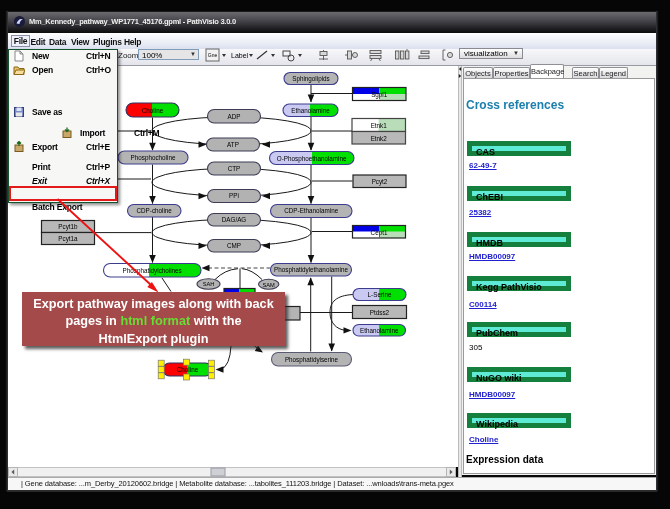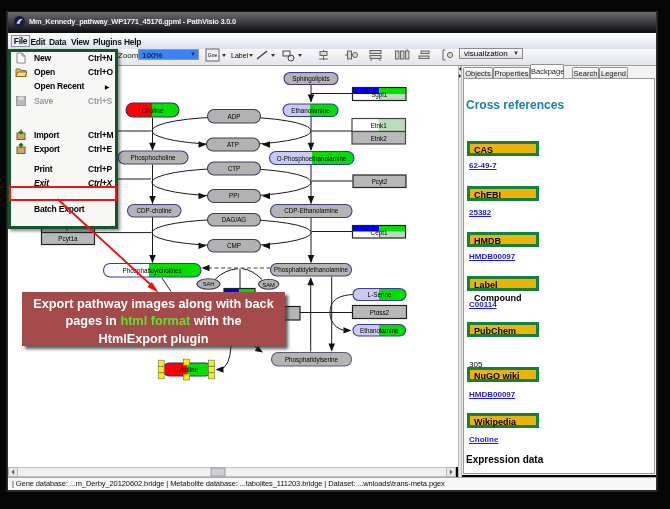--- a/index.html
+++ b/index.html
@@ -18,70 +18,70 @@
   background:linear-gradient(#f8f8fa,#e4e5ec);
   border-left:1px solid #555;border-right:1px solid #555;
   border-bottom:1px solid #9a9aa2;box-sizing:border-box;}
 #canvas-bg{left:8px;top:66px;width:450px;height:401px;background:#fff;}
 #divider{left:458px;top:66px;width:4px;height:411px;background:#e8e8e8;border-left:1px solid #bbb;border-right:1px solid #bbb;box-sizing:border-box;}
 #panel{left:462px;top:66px;width:194px;height:409px;background:#f2f2f0;}
 #panel-content{left:463px;top:78px;width:192px;height:396px;background:#fff;border:1px solid #999;box-sizing:border-box;}
 #hscroll{left:8px;top:467px;width:448px;height:10px;background:#f0f0f0;border:1px solid #c2c2c2;box-sizing:border-box;}
 #statusbar{left:7px;top:477px;width:650px;height:13px;background:#f7f7f7;border-top:1px solid #aaa;
   border-left:1px solid #555;border-right:1px solid #555;box-sizing:border-box;
-  font-size:7.5px;letter-spacing:-0.1px;color:#111;line-height:12px;padding-left:4px;white-space:nowrap;overflow:hidden;}
+  font-size:7.5px;letter-spacing:-0.1px;color:#111;line-height:12px;padding-left:13px;white-space:nowrap;overflow:hidden;}
 #winbottom{left:7px;top:490px;width:650px;height:2px;background:#2a2a2a;}
 
 #frameL{left:5px;top:11px;width:3px;height:480px;background:linear-gradient(90deg,#000,#3a3a3c);}
 #frameR{left:656px;top:11px;width:3px;height:480px;background:linear-gradient(90deg,#3a3a3c,#000);}
 
-#filemenu{left:8px;top:49px;width:110px;height:180px;background:#f7f7f6;
-  border:3px solid #14532d;box-shadow:2px 2px 3px rgba(0,0,0,.45);box-sizing:border-box;z-index:30;}
+#filemenu{left:8px;top:49px;width:110px;height:154px;background:#f7f7f6;
+  border:1px solid #14532d;box-shadow:2px 2px 3px rgba(0,0,0,.45);box-sizing:border-box;z-index:30;}
 .mi{position:absolute;left:0;width:100%;height:14px;font-size:8.5px;font-weight:bold;letter-spacing:-0.2px;color:#000;line-height:14px;}
 .mi .lbl{position:absolute;left:23px;}
 .mi .sc{position:absolute;left:77px;}
 .mi.dis .lbl,.mi.dis .sc{color:#9b9b9b;}
 .mi svg{position:absolute;left:4px;top:1px;}
 #batch-rect{left:9px;top:186px;width:108px;height:14.5px;border:2px solid #e31a1a;z-index:40;box-sizing:border-box;}
 
 #redbox{left:22px;top:292px;width:263px;height:54px;background:#a54a4a;
   box-shadow:3px 3px 3px rgba(40,40,40,.75);z-index:50;color:#fff;
   font-weight:bold;font-size:12.7px;text-align:center;line-height:17.3px;padding-top:4px;box-sizing:border-box;}
 #redbox .g{color:#66dd33;margin-top:12px;}
 
 .tab{position:absolute;font-size:7.5px;color:#222;background:linear-gradient(#fdfdfd,#d9d9dc);
   border:1px solid #8f8f96;border-bottom:none;border-radius:2px 2px 0 0;
   height:11px;line-height:11px;text-align:center;box-sizing:border-box;top:67px;}
 .tab.sel{background:#fff;height:14px;top:64px;line-height:14px;z-index:5;}
-.secbox{position:absolute;left:467px;width:72px;height:15px;background:#eab308;
-  border:3px solid #15803d;box-sizing:border-box;font-size:9px;font-weight:bold;
+.secbox{position:absolute;left:467px;width:104px;height:15px;background:#5eead4;
+  border:5px solid #15803d;box-sizing:border-box;font-size:9px;font-weight:bold;
   color:#000;line-height:13px;padding-left:4px;}
 .plink{position:absolute;left:469px;font-size:8px;font-weight:bold;color:#2020d0;text-decoration:underline;}
-.ptext{position:absolute;left:469px;font-size:8px;color:#000;margin-top:17px;}
+.ptext{position:absolute;left:469px;font-size:8px;color:#000;}
 </style></head>
 <body>
 
 <div id="titlebar" class="abs"></div>
 <svg class="abs" style="left:13px;top:15px;z-index:6" width="13" height="13" viewBox="0 0 13 13">
  <circle cx="6.5" cy="6.5" r="5.5" fill="#1b1b3a"></circle>
  <path d="M3.5 8.5 Q6 2.5 10 4.5 Q7 5 6.5 9 Z" fill="#cfd6ff"></path>
 </svg>
 <div id="title-txt" class="abs">Mm_Kennedy_pathway_WP1771_45176.gpml - PathVisio 3.0.0</div>
 
 <div id="menubar" class="abs"></div>
 <div class="mitem" style="left:10.8px;border:1px solid #8a8fa8;background:#eef1fb;padding:0 2px;top:34.5px;">File</div>
 <div class="mitem" style="left:30.5px;">Edit</div>
 <div class="mitem" style="left:49px;">Data</div>
 <div class="mitem" style="left:71px;text-align:center;">View</div>
 <div class="mitem" style="left:93px;">Plugins</div>
 <div class="mitem" style="left:124px;">Help</div>
 
 <div id="toolbar" class="abs"></div>
 <div class="abs" style="left:118px;top:51px;font-size:8px;color:#222;z-index:2">Zoom:</div>
-<div class="abs" style="left:138px;top:49px;width:61px;height:11px;background:#3b82f6;border:1px solid #7f9db9;box-sizing:border-box;z-index:2">
+<div class="abs" style="left:138px;top:49px;width:61px;height:11px;background:#e5e5e5;border:1px solid #7f9db9;box-sizing:border-box;z-index:2">
   <span style="font-size:8px;position:absolute;left:3px;top:1px;">100%</span>
   <span style="position:absolute;right:2px;top:1px;font-size:6px;color:#333;">▼</span>
 </div>
 <svg class="abs" style="left:205px;top:48px;z-index:2" width="250" height="14" viewBox="0 0 250 14">
 
   <rect x="1" y="1" width="13" height="12" fill="#f2f2f2" stroke="#666"></rect>
   <text x="7.5" y="9" font-size="5" text-anchor="middle" font-family="Liberation Sans">Gne</text>
   <path d="M17 6 l4 0 -2 3 z" fill="#333"></path>
   <text x="26" y="9.5" font-size="7" font-family="Liberation Sans">Label</text>
   <path d="M44 6 l4 0 -2 3 z" fill="#333"></path>
@@ -325,21 +325,21 @@
 <div class="tab sel" style="left:530px;width:34px;">Backpage</div>
 <div class="tab" style="left:572px;width:27px;">Search</div>
 <div class="tab" style="left:599px;width:29px;">Legend</div>
 <div class="abs" style="left:466px;top:98px;font-size:12px;font-weight:bold;color:#1c7fad;z-index:3">Cross references</div>
 <div class="secbox" style="top:141px;">CAS</div>
 <div class="plink" style="top:161px;">62-49-7</div>
 <div class="secbox" style="top:186.4px;">ChEBI</div>
 <div class="plink" style="top:207.5px;">25382</div>
 <div class="secbox" style="top:232px;">HMDB</div>
 <div class="plink" style="top:251.9px;">HMDB00097</div>
-<div class="secbox" style="top:276.4px;">Label Compound</div>
+<div class="secbox" style="top:276.4px;">Kegg PathVisio</div>
 <div class="plink" style="top:299.8px;">C00114</div>
 <div class="secbox" style="top:322.2px;">PubChem</div>
 <div class="ptext" style="top:343.1px;">305</div>
 <div class="secbox" style="top:366.6px;">NuGO wiki</div>
 <div class="plink" style="top:390.2px;">HMDB00097</div>
 <div class="secbox" style="top:412.6px;">Wikipedia</div>
 <div class="plink" style="top:434.6px;">Choline</div>
 <div class="abs" style="left:466px;top:454px;font-size:10px;font-weight:bold;color:#000;z-index:3">Expression data</div>
 
 <div id="statusbar" class="abs">| Gene database: ...m_Derby_20120602.bridge | Metabolite database: ...tabolites_111203.bridge | Dataset: ...wnloads\trans-meta.pgex</div>
@@ -357,33 +357,29 @@
       <span class="sc">Ctrl+N</span>
     </div>
   <div class="mi" style="top:13px;">
       <svg width="12" height="12" style="top:1px;">
         <path d="M1 3 h4 l1 1.5 h5 v6 h-10 z" fill="#e8c169" stroke="#8a6914"></path>
         <path d="M1 10.5 l2-4.5 h9 l-2 4.5 z" fill="#f7dc9a" stroke="#8a6914"></path>
       </svg>
       <span class="lbl">Open</span>
       <span class="sc">Ctrl+O</span>
     </div>
-  <div class="mi" style="top:27px;">
-      <span class="lbl">Open Recent</span>
-      <span style="position:absolute;right:6px;font-size:5.5px;top:0.5px;">▶</span>
-    </div>
-  <div class="mi dis" style="top:41.5px;">
+  <div class="mi" style="top:55px;">
       <svg width="12" height="12" style="top:1px;">
-        <rect x="1.5" y="1.5" width="9" height="9" fill="#b9b9b9" stroke="#999"></rect>
-        <rect x="3.5" y="1.5" width="5" height="3.5" fill="#ddd"></rect>
+        <rect x="1.5" y="1.5" width="9" height="9" fill="#7a8dc4" stroke="#33417a"></rect>
+        <rect x="3.5" y="1.5" width="5" height="3.5" fill="#dde4f7"></rect>
+        <rect x="3" y="6.5" width="6" height="4" fill="#e8e8e8"></rect>
       </svg>
-      <span class="lbl">Save</span>
-      <span class="sc">Ctrl+S</span>
-    </div>
-  <div class="mi" style="top:76px;">
+      <span class="lbl">Save as</span>
+    </div>
+  <div class="mi" style="top:76px;margin-left:48px;">
       <svg width="12" height="12" style="top:1px;">
         <rect x="2" y="4" width="8" height="6.5" fill="#c9a96a" stroke="#7a5c1e"></rect>
         <path d="M6 0.5 v4 M4 2.5 l2 2 2-2" stroke="#1c6a1c" fill="none" stroke-width="1.3"></path>
       </svg>
       <span class="lbl">Import</span>
       <span class="sc">Ctrl+M</span>
     </div>
   <div class="mi" style="top:90px;">
       <svg width="12" height="12" style="top:1px;">
         <rect x="2" y="4" width="8" height="6.5" fill="#c9a96a" stroke="#7a5c1e"></rect>

